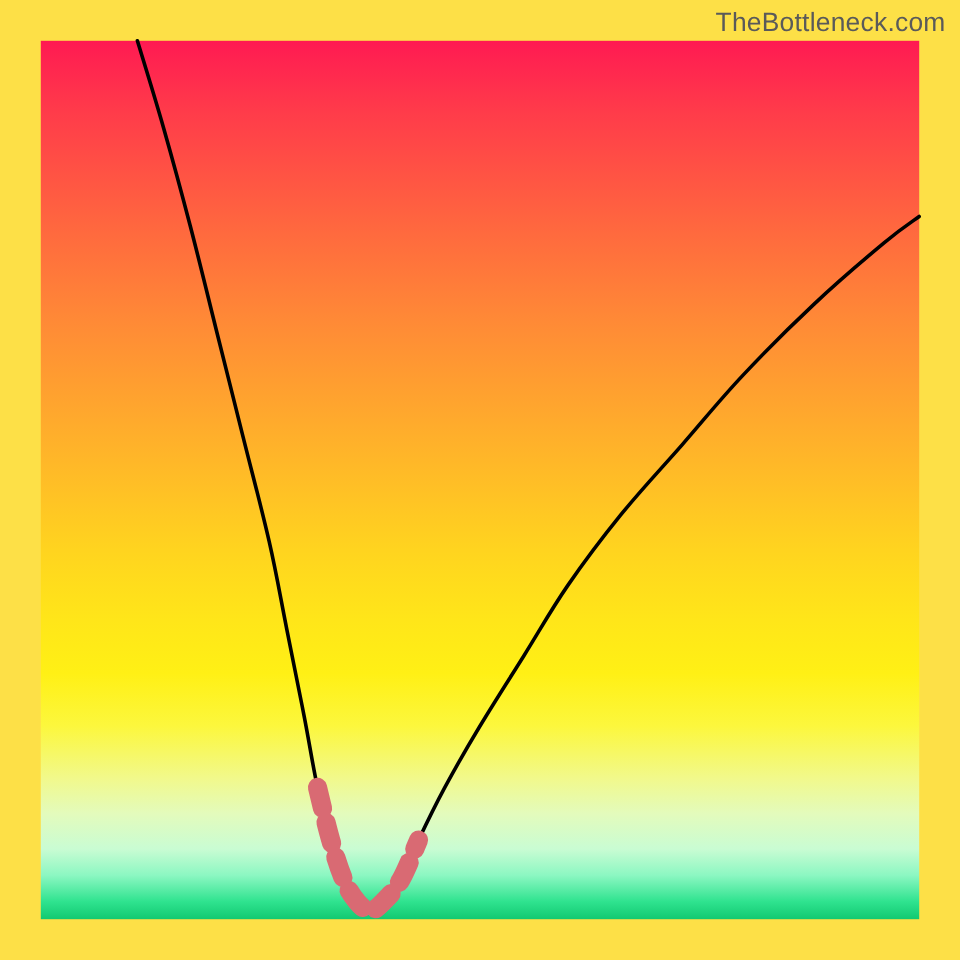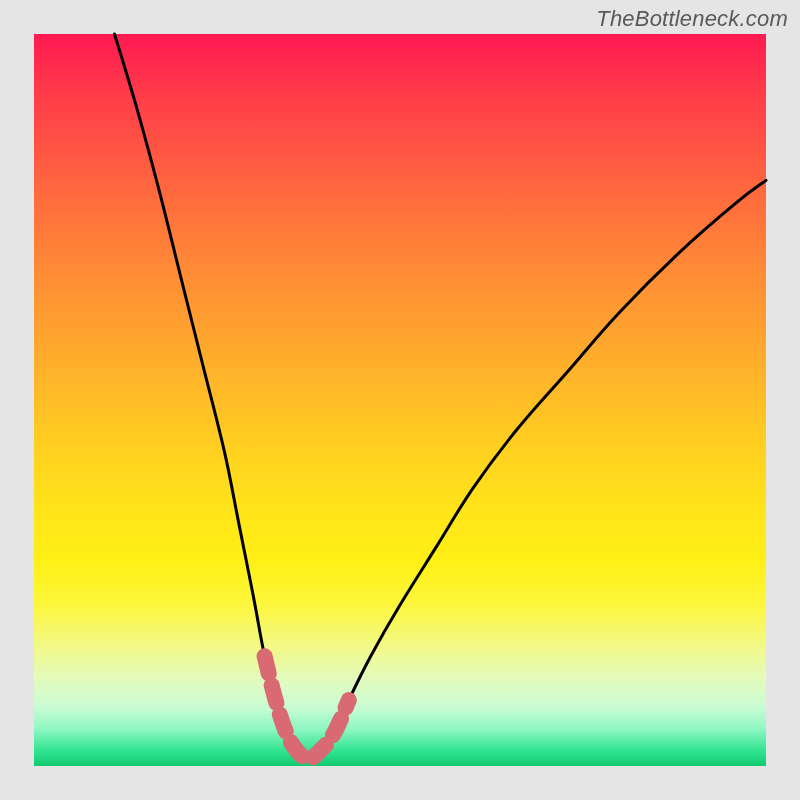--- a/index.html
+++ b/index.html
@@ -10,22 +10,21 @@
     background: #000;
     overflow: hidden;
     font-family: Arial, Helvetica, sans-serif;
   }
   .frame {
     position: absolute;
     left: 0;
     top: 0;
     width: 800px;
     height: 800px;
-    background: #e5e5e5;
-    font-style: italic;
+    background: #fde047;
   }
   .plot-area {
     position: absolute;
     left: 34px;
     top: 34px;
     width: 732px;
     height: 732px;
     background: linear-gradient(
       to bottom,
       #ff1a52 0%,

